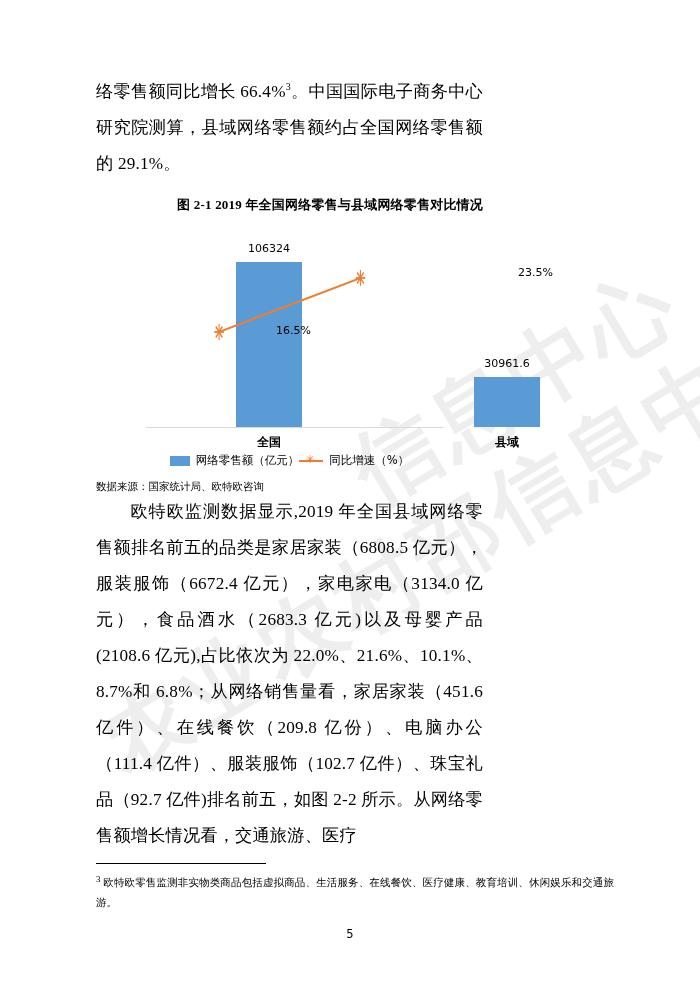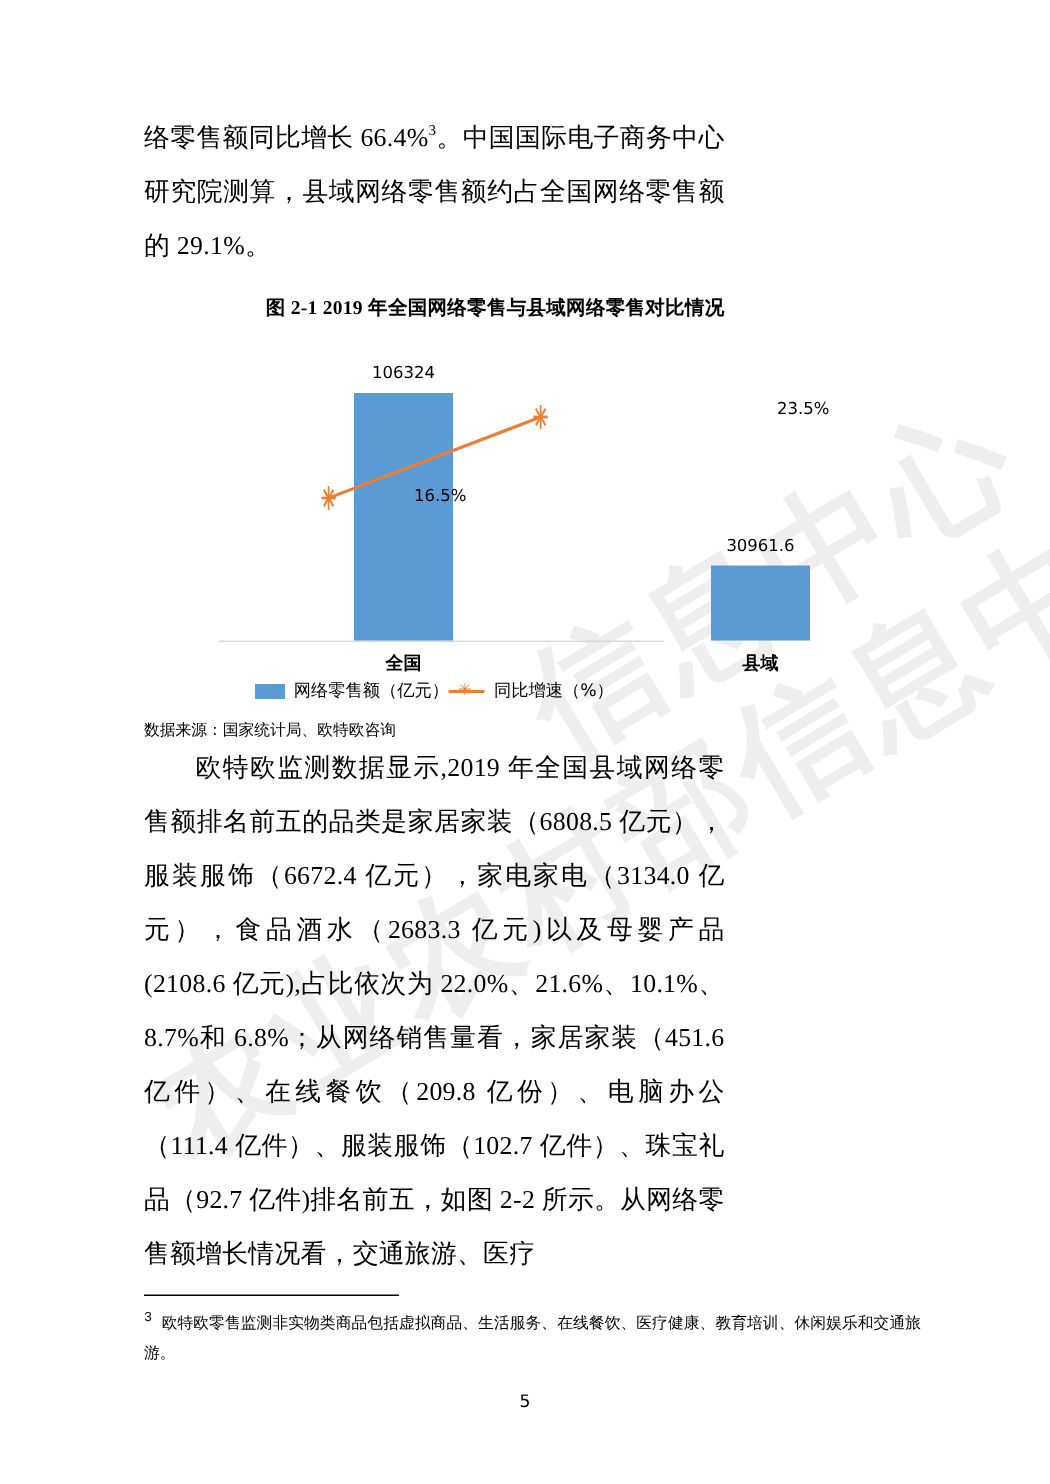--- a/index.html
+++ b/index.html
@@ -210,21 +210,21 @@
     bottom: 76px;
     z-index: 10;
   }
   .footnote-rule {
     width: 170px;
     height: 1px;
     background: #000;
     margin-bottom: 9px;
   }
   .footnote {
-    font-family: Liberation Mono, monospace;
+    font-family: Liberation Serif, serif;
     font-size: 10.5px;
     line-height: 20px;
     text-align: justify;
   }
   .footnote sup {
     font-size: 9px;
     vertical-align: super;
     line-height: 0;
   }
   .page-number {

